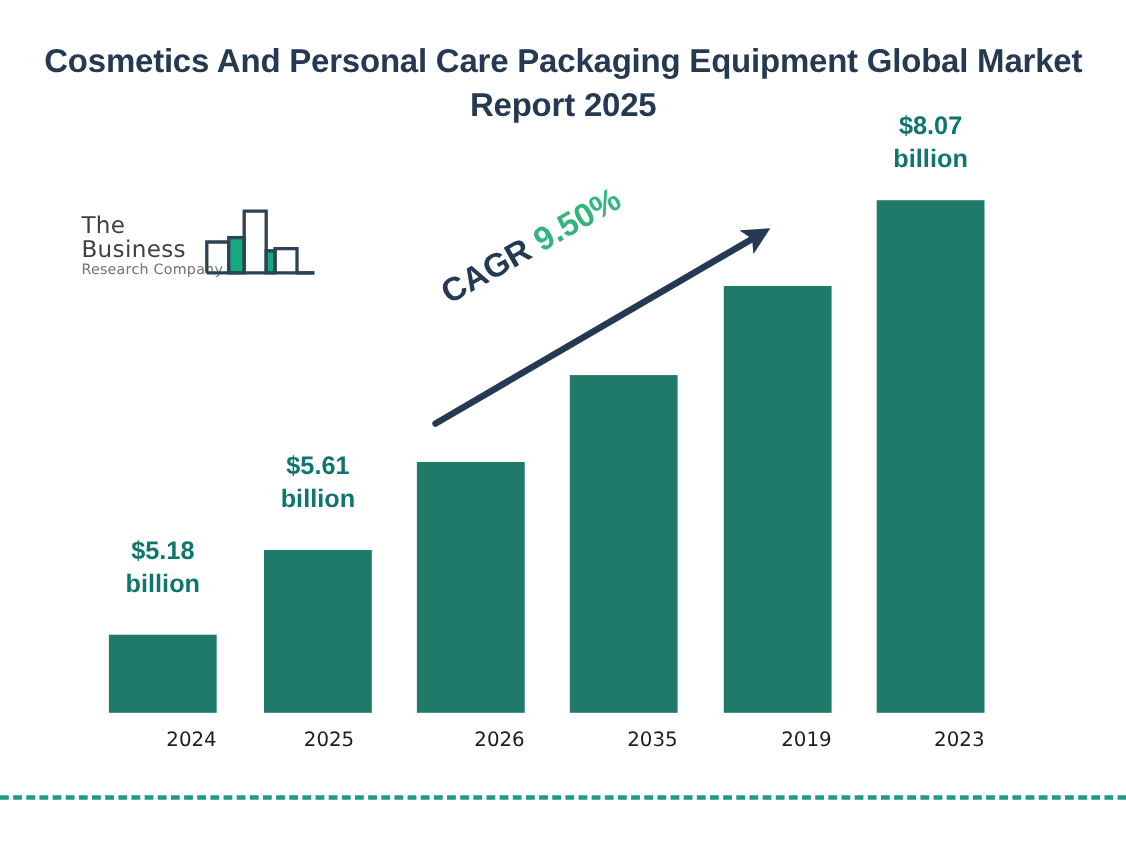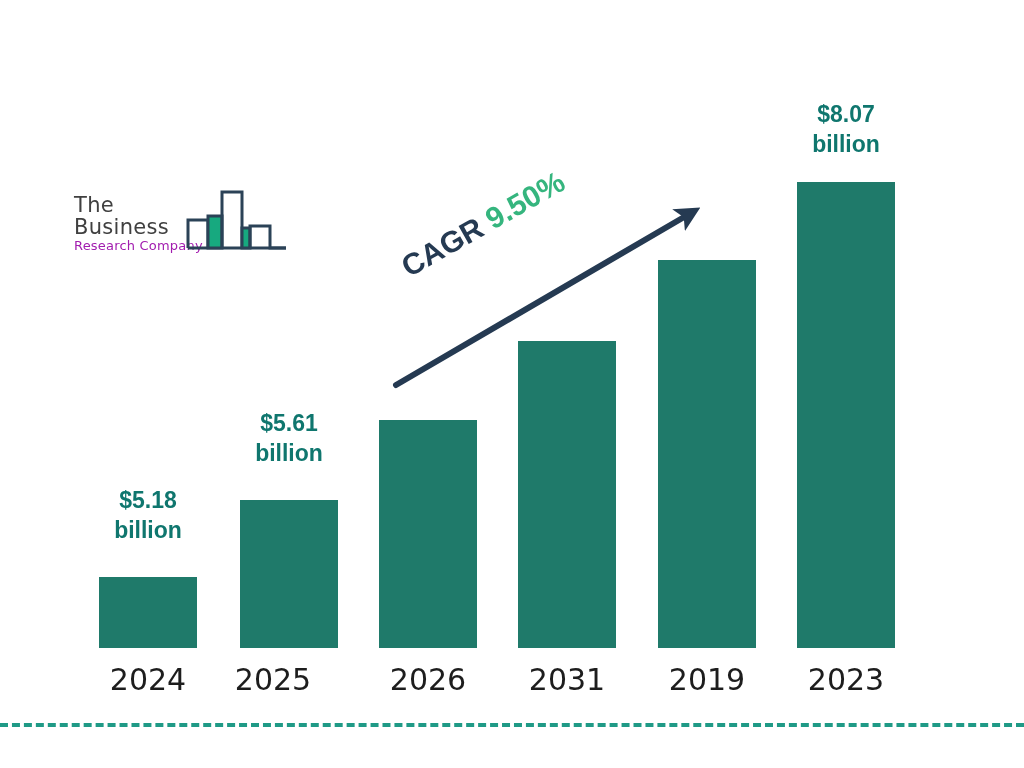--- a/index.html
+++ b/index.html
@@ -49,21 +49,21 @@
   }
   #logo-line1 {
     font-size: 21px;
     color: #404040;
     line-height: 1.05;
     letter-spacing: 0.3px;
     font-family: "DejaVu Sans", sans-serif;
   }
   #logo-line2 {
     font-size: 13px;
-    color: #a21caf;
+    color: #737373;
     line-height: 1.2;
     letter-spacing: 0.2px;
     font-family: "DejaVu Sans", sans-serif;
   }
   #logo-mark {
     position: absolute;
     left: 112px;
     top: 0px;
   }
 
@@ -83,22 +83,22 @@
     position: absolute;
     text-align: center;
     font-size: 23px;
     font-weight: bold;
     color: #0f766e;
     line-height: 1.32;
     white-space: pre-line;
   }
   .x-tick {
     position: absolute;
-    text-align: center;
-    font-size: 30px;
+    text-align: right;
+    font-size: 18px;
     color: #1d1d1d;
     font-family: "DejaVu Sans", sans-serif;
   }
 
   
   #cagr-label {
     position: absolute;
     left: 404px;
     top: 252px;
     font-size: 30px;
@@ -118,20 +118,21 @@
     width: 1024px;
     height: 0;
     border-top: 4px dashed #1F9A86;
   }
 </style>
 </head>
 <body>
 
 <div id="canvas">
 
+  <div id="chart-title">Cosmetics And Personal Care Packaging Equipment Global Market Report 2025</div>
 
   <div id="logo">
     <div id="logo-text">
       <div id="logo-line1">The Business</div>
       <div id="logo-line2">Research Company</div>
     </div>
     <svg id="logo-mark" width="100" height="72" viewBox="0 0 100 72">
 
       <path d="M2 62 H100" stroke="#2B4257" stroke-width="3" fill="none"></path>
 
@@ -159,21 +160,21 @@
     <div class="bar" style="left: 99px; top: 577px; width: 98px; height: 71px; background: rgb(31, 122, 106);"></div>
     <div class="bar" style="left: 240px; top: 500px; width: 98px; height: 148px; background: rgb(31, 122, 106);"></div>
     <div class="bar" style="left: 379px; top: 420px; width: 98px; height: 228px; background: rgb(31, 122, 106);"></div>
     <div class="bar" style="left: 518px; top: 341px; width: 98px; height: 307px; background: rgb(31, 122, 106);"></div>
     <div class="bar" style="left: 658px; top: 260px; width: 98px; height: 388px; background: rgb(31, 122, 106);"></div>
     <div class="bar" style="left: 797px; top: 182px; width: 98px; height: 466px; background: rgb(31, 122, 106);"></div>
 
     <div class="x-tick" style="left:99px;  top:662px; width:98px;">2024</div>
     <div class="x-tick" style="left:224px; top:662px; width:98px;">2025</div>
     <div class="x-tick" style="left:379px; top:662px; width:98px;">2026</div>
-    <div class="x-tick" style="left:518px; top:662px; width:98px;">2031</div>
+    <div class="x-tick" style="left:518px; top:662px; width:98px;">2035</div>
     <div class="x-tick" style="left:658px; top:662px; width:98px;">2019</div>
     <div class="x-tick" style="left:797px; top:662px; width:98px;">2023</div>
 
     <svg style="position:absolute; left:0; top:0;" width="1024" height="768">
       <defs>
         <marker id="arrowhead" markerWidth="4.2" markerHeight="4.2" refX="2.4" refY="2.1" orient="auto">
           <path d="M0,0 L4.2,2.1 L0,4.2 L1.0,2.1 Z" fill="#253A52"></path>
         </marker>
       </defs>
       <line x1="396" y1="385" x2="691" y2="213" stroke="#253A52" stroke-width="6" stroke-linecap="round" marker-end="url(#arrowhead)"></line>

